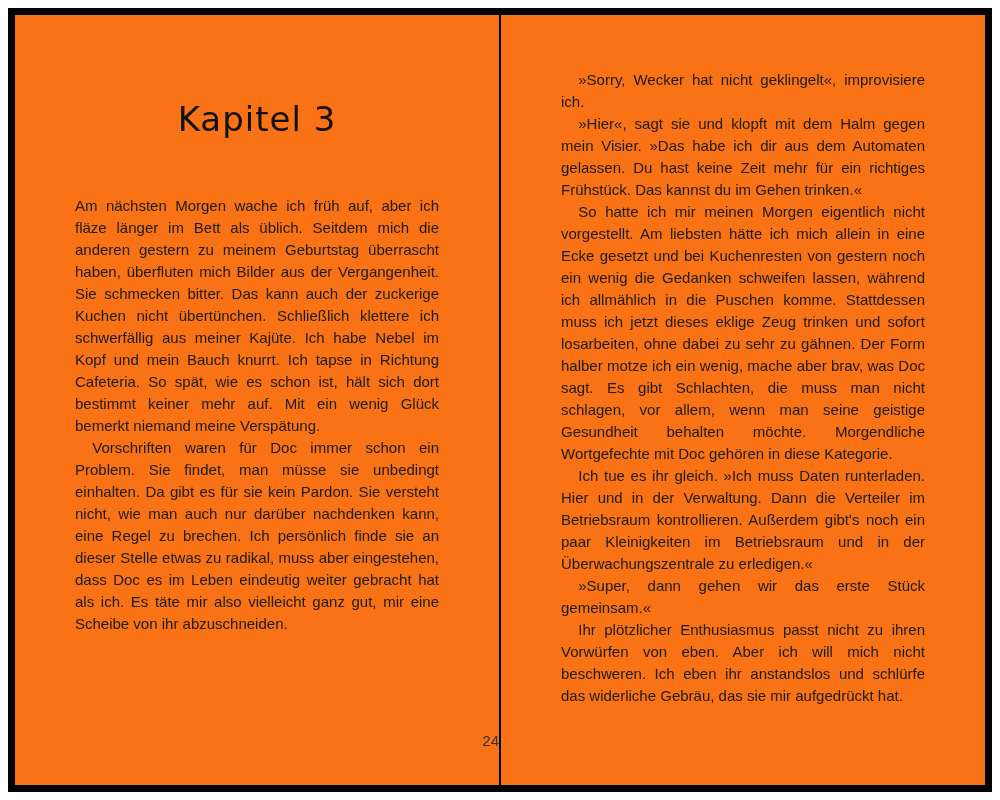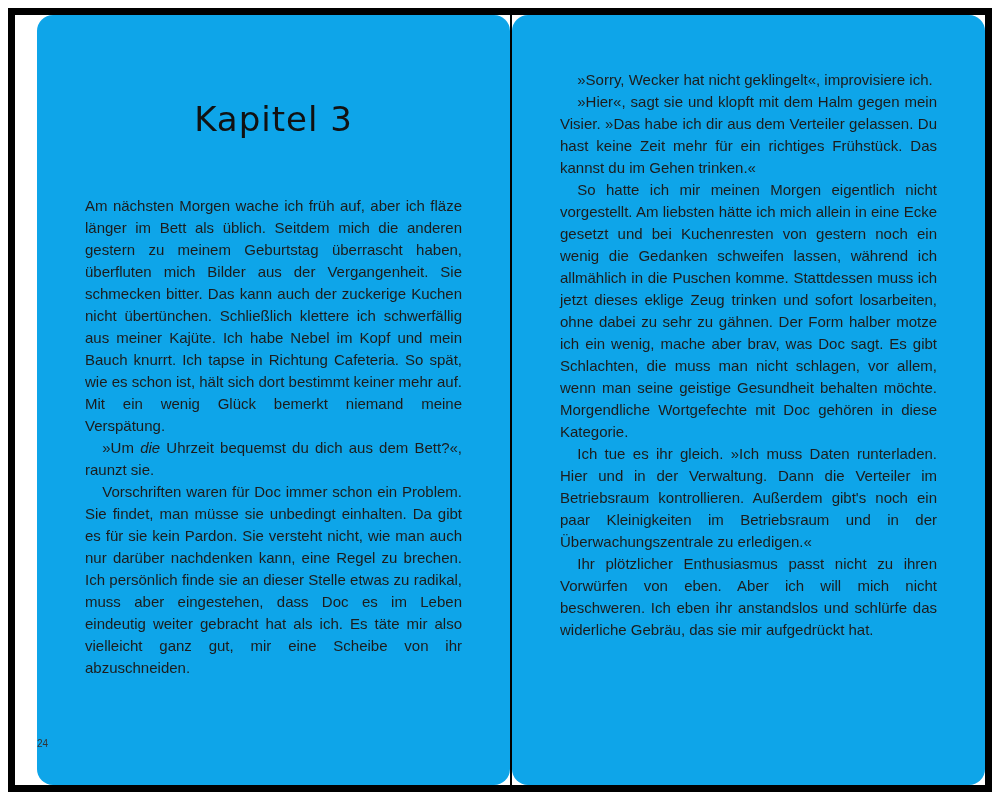--- a/index.html
+++ b/index.html
@@ -18,26 +18,25 @@
     height: 784px;
     box-sizing: border-box;
     border: 7px solid #000000;
     background: #ffffff;
     display: flex;
   }
   .page {
     flex: 1 1 0;
     position: relative;
     box-sizing: border-box;
-    padding: 0 48px;
+    padding: 0 60px;
     overflow: hidden;
-    background: #0ea5e9;
-    border-radius: 16px;
+    background: #f97316;
   }
-  .page.left  { padding-top: 84px; margin-left: 22px; }
+  .page.left  { padding-top: 84px; }
   .page.right { padding-top: 54px; }
   .divider {
     width: 2px;
     background: #000000;
     flex: 0 0 auto;
   }
   .chapter-title {
     text-align: center;
     font-family: "DejaVu Sans", sans-serif;
     font-weight: 400;
@@ -57,45 +56,45 @@
   }
   .body-text p.indent {
     text-indent: 1.15em;
   }
   .italic { font-style: italic; }
   .page-number {
     position: absolute;
     left: 0;
     right: 0;
     bottom: 36px;
-    text-align: left;
-    font-size: 10px;
+    text-align: right;
+    font-size: 15px;
     color: #333333;
   }
 </style>
 </head>
 <body>
 
 <div class="spread">
 
   <div class="page left">
     <h1 class="chapter-title">Kapitel 3</h1>
     <div class="body-text" id="left-body">
         <p><span>Am nächsten Morgen wache ich früh auf, aber ich fläze länger im Bett als üblich. Seitdem mich die anderen gestern zu meinem Geburtstag überrascht haben, überfluten mich Bilder aus der Vergangenheit. Sie schmecken bitter. Das kann auch der zuckerige Kuchen nicht übertünchen. Schließlich klettere ich schwerfällig aus meiner Kajüte. Ich habe Nebel im Kopf und mein Bauch knurrt. Ich tapse in Richtung Cafeteria. So spät, wie es schon ist, hält sich dort bestimmt keiner mehr auf. Mit ein wenig Glück bemerkt niemand meine Verspätung.</span></p>
-        <p class="indent"><span>»Um </span><span class="italic">die</span><span> Uhrzeit bequemst du dich aus dem Bett?«, raunzt sie.</span></p>
         <p class="indent"><span>Vorschriften waren für Doc immer schon ein Problem. Sie findet, man müsse sie unbedingt einhalten. Da gibt es für sie kein Pardon. Sie versteht nicht, wie man auch nur darüber nachdenken kann, eine Regel zu brechen. Ich persönlich finde sie an dieser Stelle etwas zu radikal, muss aber eingestehen, dass Doc es im Leben eindeutig weiter gebracht hat als ich. Es täte mir also vielleicht ganz gut, mir eine Scheibe von ihr abzuschneiden.</span></p>
       </div>
     <div class="page-number">24</div>
   </div>
 
   <div class="divider"></div>
 
   <div class="page right">
     <div class="body-text" id="right-body">
         <p class="indent"><span>»Sorry, Wecker hat nicht geklingelt«, improvisiere ich.</span></p>
-        <p class="indent"><span>»Hier«, sagt sie und klopft mit dem Halm gegen mein Visier. »Das habe ich dir aus dem Verteiler gelassen. Du hast keine Zeit mehr für ein richtiges Frühstück. Das kannst du im Gehen trinken.«</span></p>
+        <p class="indent"><span>»Hier«, sagt sie und klopft mit dem Halm gegen mein Visier. »Das habe ich dir aus dem Automaten gelassen. Du hast keine Zeit mehr für ein richtiges Frühstück. Das kannst du im Gehen trinken.«</span></p>
         <p class="indent"><span>So hatte ich mir meinen Morgen eigentlich nicht vorgestellt. Am liebsten hätte ich mich allein in eine Ecke gesetzt und bei Kuchenresten von gestern noch ein wenig die Gedanken schweifen lassen, während ich allmählich in die Puschen komme. Stattdessen muss ich jetzt dieses eklige Zeug trinken und sofort losarbeiten, ohne dabei zu sehr zu gähnen. Der Form halber motze ich ein wenig, mache aber brav, was Doc sagt. Es gibt Schlachten, die muss man nicht schlagen, vor allem, wenn man seine geistige Gesundheit behalten möchte. Morgendliche Wortgefechte mit Doc gehören in diese Kategorie.</span></p>
         <p class="indent"><span>Ich tue es ihr gleich. »Ich muss Daten runterladen. Hier und in der Verwaltung. Dann die Verteiler im Betriebsraum kontrollieren. Außerdem gibt's noch ein paar Kleinigkeiten im Betriebsraum und in der Überwachungszentrale zu erledigen.«</span></p>
+        <p class="indent"><span>»Super, dann gehen wir das erste Stück gemeinsam.«</span></p>
         <p class="indent"><span>Ihr plötzlicher Enthusiasmus passt nicht zu ihren Vorwürfen von eben. Aber ich will mich nicht beschweren. Ich eben ihr anstandslos und schlürfe das widerliche Gebräu, das sie mir aufgedrückt hat.</span></p>
       </div>
   </div>
 
 </div>
 
 </body></html>

